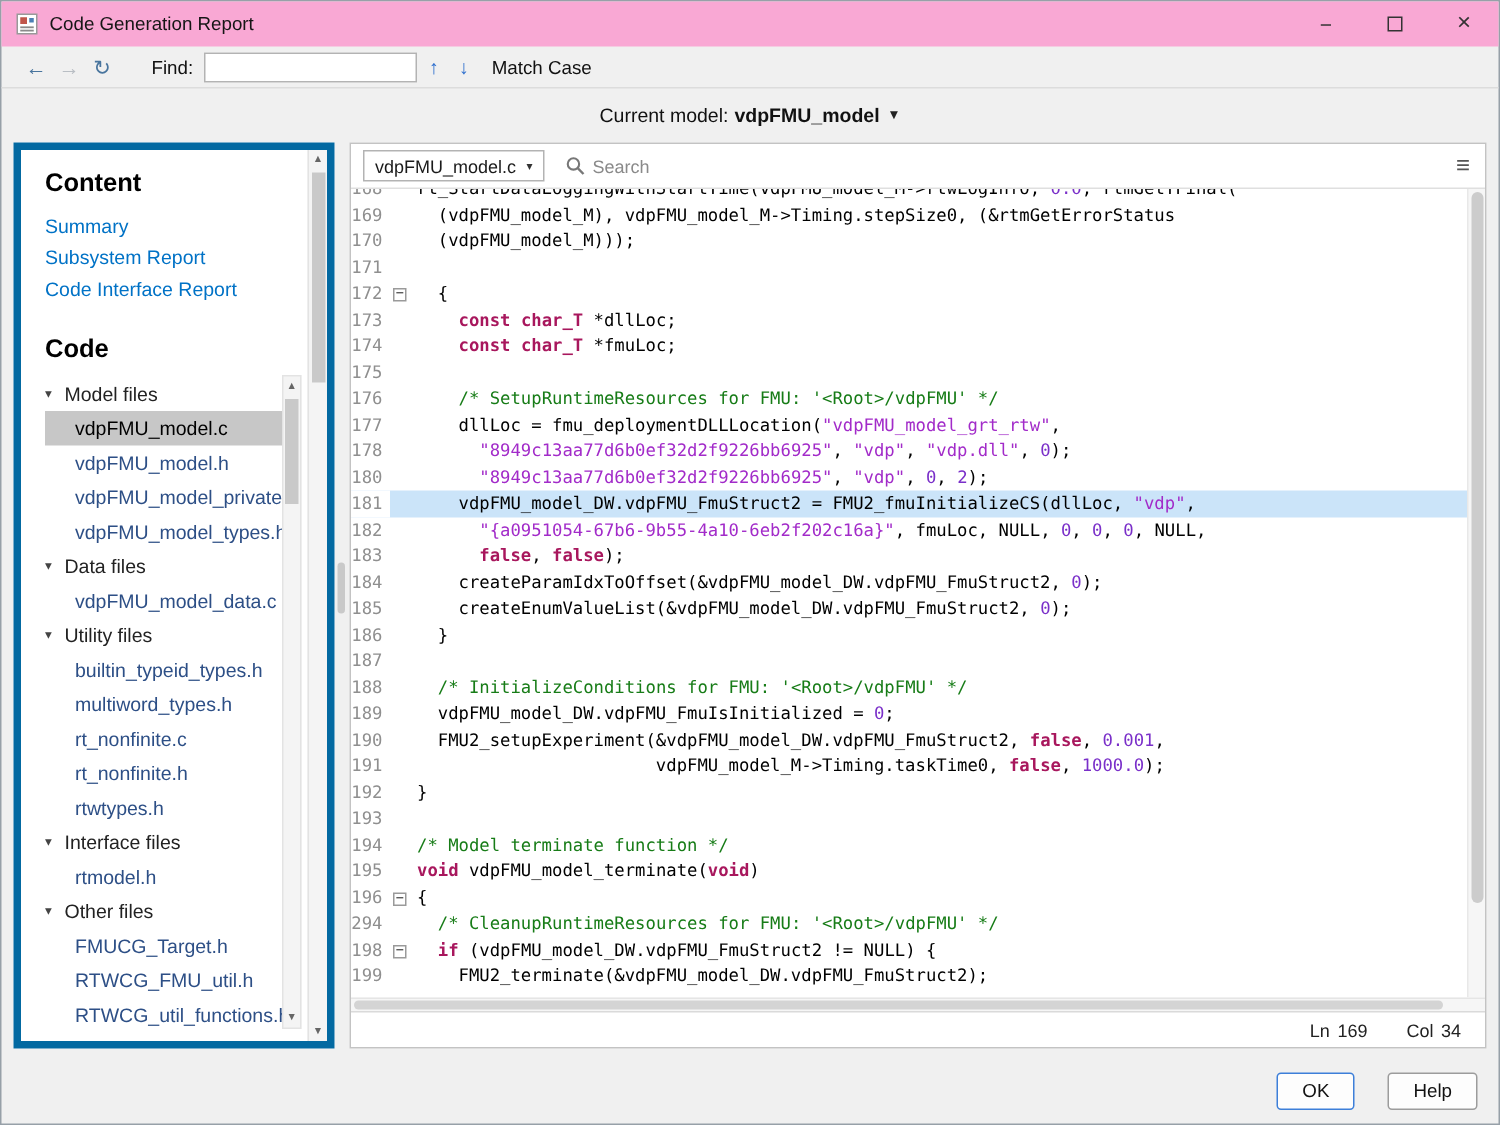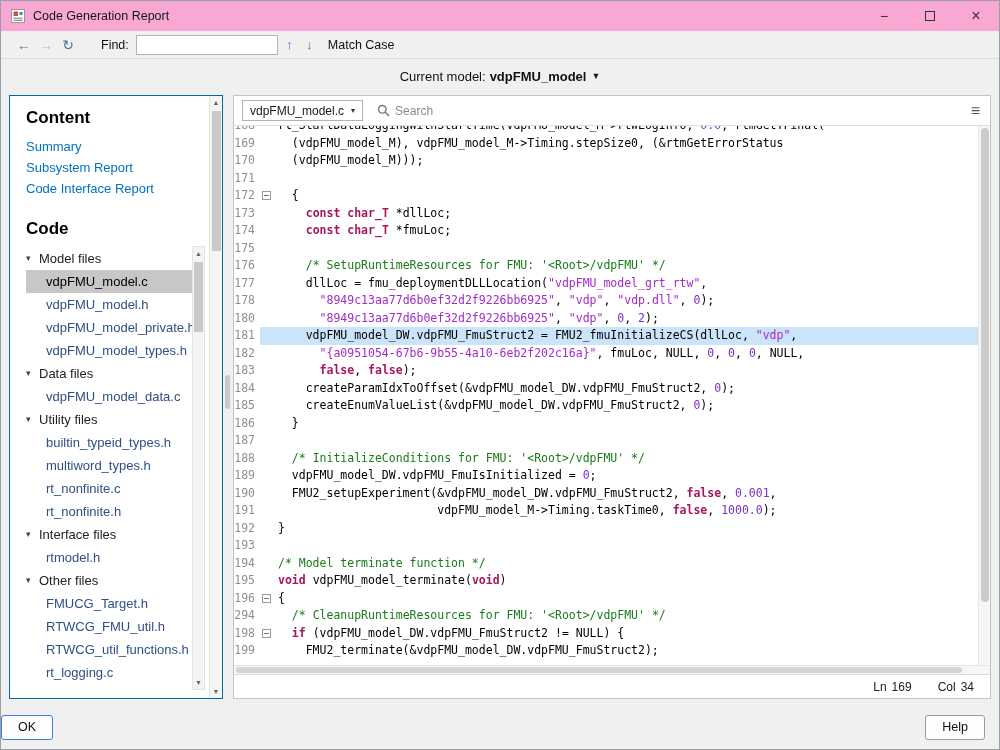--- a/index.html
+++ b/index.html
@@ -24,21 +24,21 @@
   .find-arrow{width:17px;text-align:center;color:#2e6fce;font-weight:bold;font-size:13px;margin-left:3px}
   .match-case{font-size:12.5px;color:#111;margin-left:10px}
 
   
   .modelbar{height:34px;display:flex;align-items:center;justify-content:center;font-size:13px;color:#111;flex:none}
   .modelbar b{margin:0 3px 0 4px}
   .model-caret{font-size:9px;color:#222;margin-left:2px}
 
   
   .content{flex:1;position:relative}
-  .sidebar{position:absolute;left:8px;top:2px;bottom:6px;width:214px;background:#fff;border:1px solid #0369a1}
+  .sidebar{position:absolute;left:8px;top:2px;bottom:6px;width:214px;background:#fff;border:5px solid #0369a1}
   .sb-inner{position:absolute;inset:0;padding:8px 30px 6px 16px;overflow:hidden}
   .sb-h1{font-size:17px;font-weight:bold;color:#000;margin:4px 0 8px}
   .sb-h1.code-h{margin-top:20px}
   .sb-link{display:block;color:#0072c6;font-size:13px;line-height:21px;text-decoration:none;white-space:nowrap;overflow:hidden}
   .tree{margin-top:4px}
   .tree-head{display:flex;align-items:center;font-size:13px;color:#222;line-height:23px;white-space:nowrap}
   .tri{width:13px;font-size:9px;color:#444;flex:none}
   .tree-item{display:block;font-size:13px;line-height:23px;padding-left:20px;color:#2d4f86;white-space:nowrap;overflow:hidden}
   .tree-item.selected{background:#c7c7c7;color:#000}
 
@@ -82,21 +82,21 @@
   .vscroll{position:absolute;right:0;top:0;bottom:0;width:12px;background:#f6f6f6;border-left:1px solid #e8e8e8}
   .vthumb{position:absolute;left:2px;top:2px;width:8px;height:88%;background:#cccccc;border-radius:4px}
   .hscroll{height:9px;border-top:1px solid #e5e5e5;background:#f6f6f6;position:relative;flex:none}
   .hthumb{position:absolute;left:2px;top:1px;height:6px;width:96%;background:#d4d4d4;border-radius:3px}
 
   .statusbar{height:24px;border-top:1px solid #dadada;display:flex;align-items:center;justify-content:flex-end;padding-right:16px;font-size:12px;color:#222;flex:none}
   .pos{margin-left:26px}
   .pos .val{margin-left:5px}
 
   
-  .footer{height:44px;display:flex;align-items:center;justify-content:space-between;gap:8px;padding-right:14px;flex:none}
+  .footer{height:44px;display:flex;align-items:center;justify-content:flex-end;gap:22px;padding-right:14px;flex:none}
   .btn{height:25px;min-width:54px;padding:0 16px;background:#fdfdfd;border:1px solid #9c9c9c;border-radius:3px;font-size:12.5px;color:#111;font-family:"Liberation Sans",sans-serif}
   .btn.ok{border-color:#3d7fd9;min-width:52px}
 </style>
 </head>
 <body>
 
 <div class="window">
 
   <div class="titlebar">
     <span class="app-icon">
@@ -170,20 +170,21 @@
             </div>
             <div class="tree-group">
               <div class="tree-head">
                 <span class="tri">▾</span>
                 <span>Utility files</span>
               </div>
               <div class="tree-item">builtin_typeid_types.h</div>
               <div class="tree-item">multiword_types.h</div>
               <div class="tree-item">rt_nonfinite.c</div>
               <div class="tree-item">rt_nonfinite.h</div>
+              <div class="tree-item">rtwtypes.h</div>
             </div>
             <div class="tree-group">
               <div class="tree-head">
                 <span class="tri">▾</span>
                 <span>Interface files</span>
               </div>
               <div class="tree-item">rtmodel.h</div>
             </div>
             <div class="tree-group">
               <div class="tree-head">

